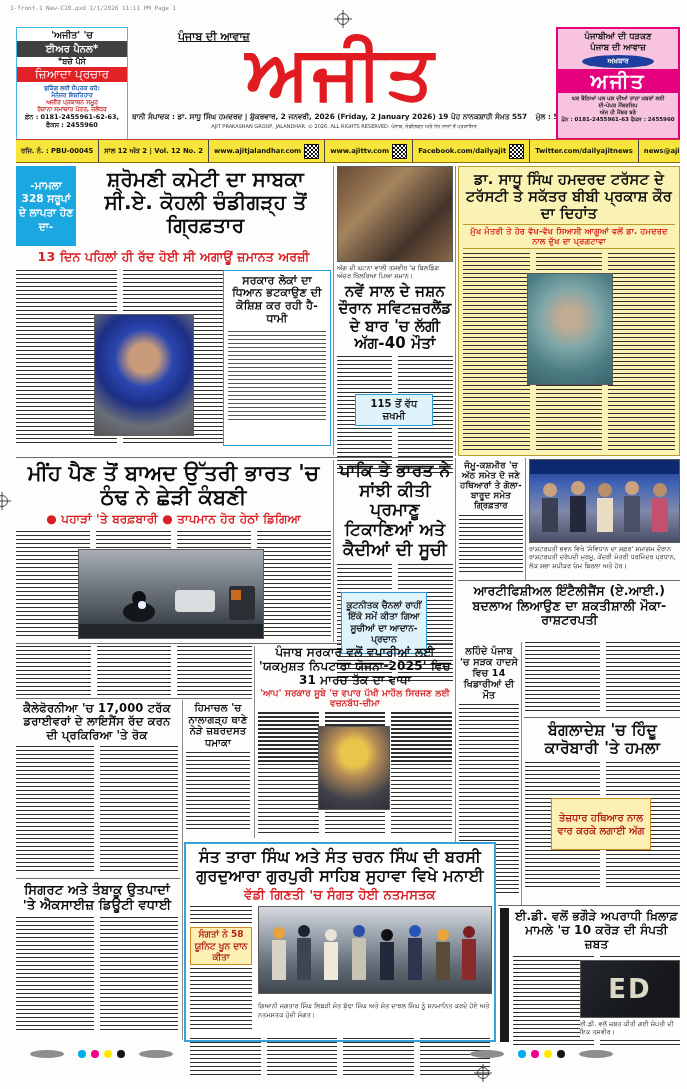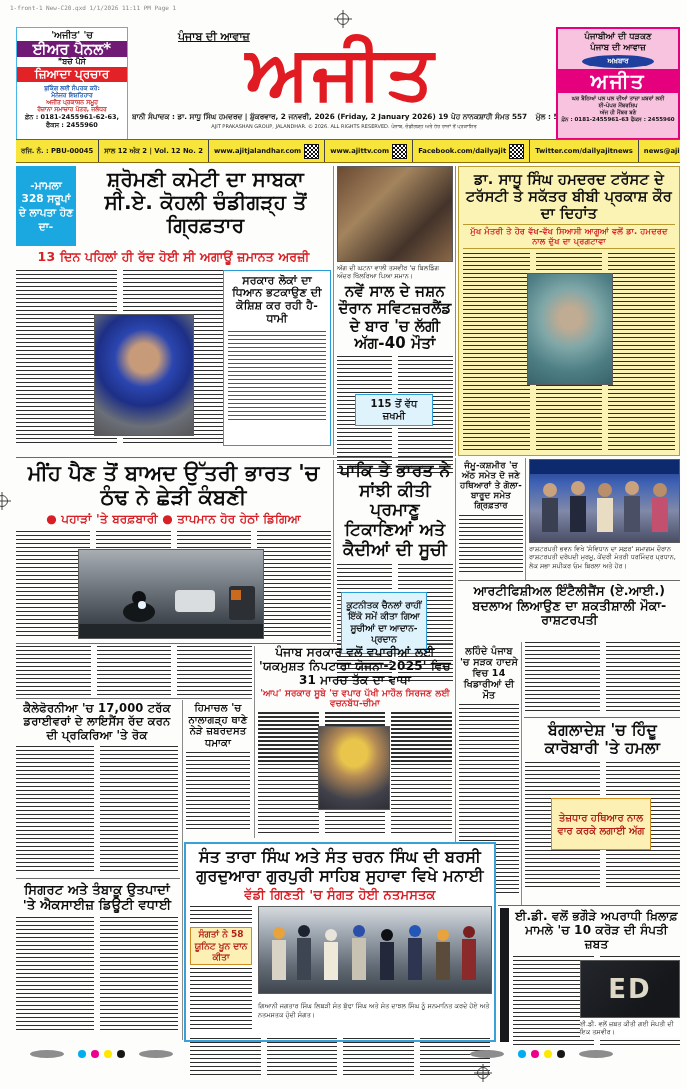--- a/index.html
+++ b/index.html
@@ -50,23 +50,23 @@
   <div class="abs" style="left:-7px;top:492px">
     <svg width="18" height="18">
         <circle cx="9" cy="9" r="5.5" fill="none" stroke="#444" stroke-width="1"></circle>
         <line x1="9" y1="0" x2="9" y2="18" stroke="#444"></line>
         <line x1="0" y1="9" x2="18" y2="9" stroke="#444"></line>
       </svg>
   </div>
 
   <div class="abs" style="left:16px;top:27px;width:112px;height:113px;border:1.5px solid #49b8e8;background:#fff;text-align:center">
     <div style="font-size:9.5px;font-weight:bold;padding-top:1px">'ਅਜੀਤ' 'ਚ</div>
-    <div style="background:#701a75;color:#fff;font-weight:bold;font-size:15px;line-height:16px">ਈਅਰ ਪੈਨਲ*</div>
+    <div style="background:#404040;color:#fff;font-weight:bold;font-size:10px;line-height:16px">ਈਅਰ ਪੈਨਲ*</div>
     <div style="font-size:8px;font-weight:bold;line-height:10px">*ਬਚੋ ਪੈਸੇ</div>
-    <div style="background:#e32227;color:#fff;font-weight:bold;font-size:12px;line-height:15px">ਜ਼ਿਆਦਾ ਪ੍ਰਚਾਰ</div>
+    <div style="background:#e32227;color:#fff;font-weight:normal;font-size:12px;line-height:15px">ਜ਼ਿਆਦਾ ਪ੍ਰਚਾਰ</div>
     <div style="font-size:6px;color:#1a57b0;font-weight:bold;line-height:7px;padding-top:2px">ਬੁਕਿੰਗ ਲਈ ਸੰਪਰਕ ਕਰੋ:</div>
     <div style="font-size:6px;color:#1a57b0;font-weight:bold;line-height:7px">ਮੈਨੇਜਰ ਇਸ਼ਤਿਹਾਰ</div>
     <div style="font-size:6px;color:#c62828;font-weight:bold;line-height:7px">ਅਜੀਤ ਪ੍ਰਕਾਸ਼ਨ ਸਮੂਹ</div>
     <div style="font-size:6px;color:#c62828;font-weight:bold;line-height:7px">ਰੋਜ਼ਾਨਾ ਸਮਾਚਾਰ ਪੱਤਰ, ਜਲੰਧਰ</div>
     <div style="font-size:6.5px;font-weight:bold;line-height:8px;padding-top:1px">ਫ਼ੋਨ : 0181-2455961-62-63,</div>
     <div style="font-size:6.5px;font-weight:bold;line-height:8px">ਫੈਕਸ : 2455960</div>
   </div>
 
   <div class="abs" style="left:178px;top:30px;font-size:11px;font-weight:bold;text-decoration:underline">ਪੰਜਾਬ ਦੀ ਆਵਾਜ਼</div>
   <div class="abs ctr" style="left:140px;top:34px;width:402px;height:78px;font-size:74px;font-weight:800;color:#e01b22;line-height:76px;letter-spacing:3px">ਅਜੀਤ</div>

